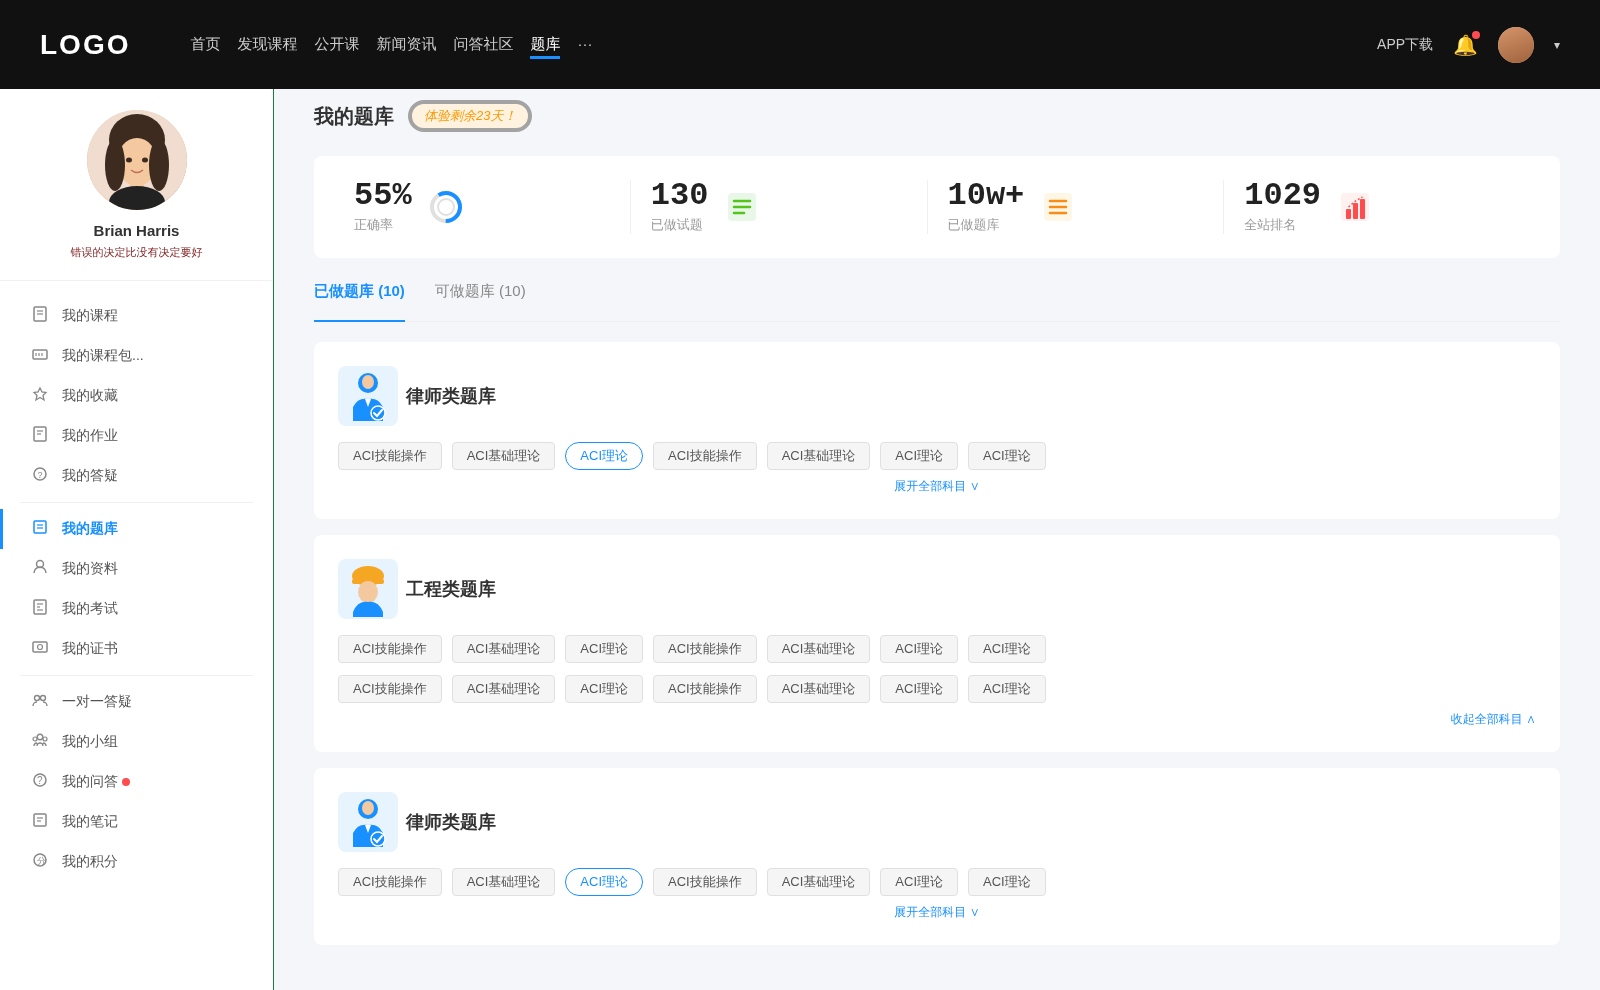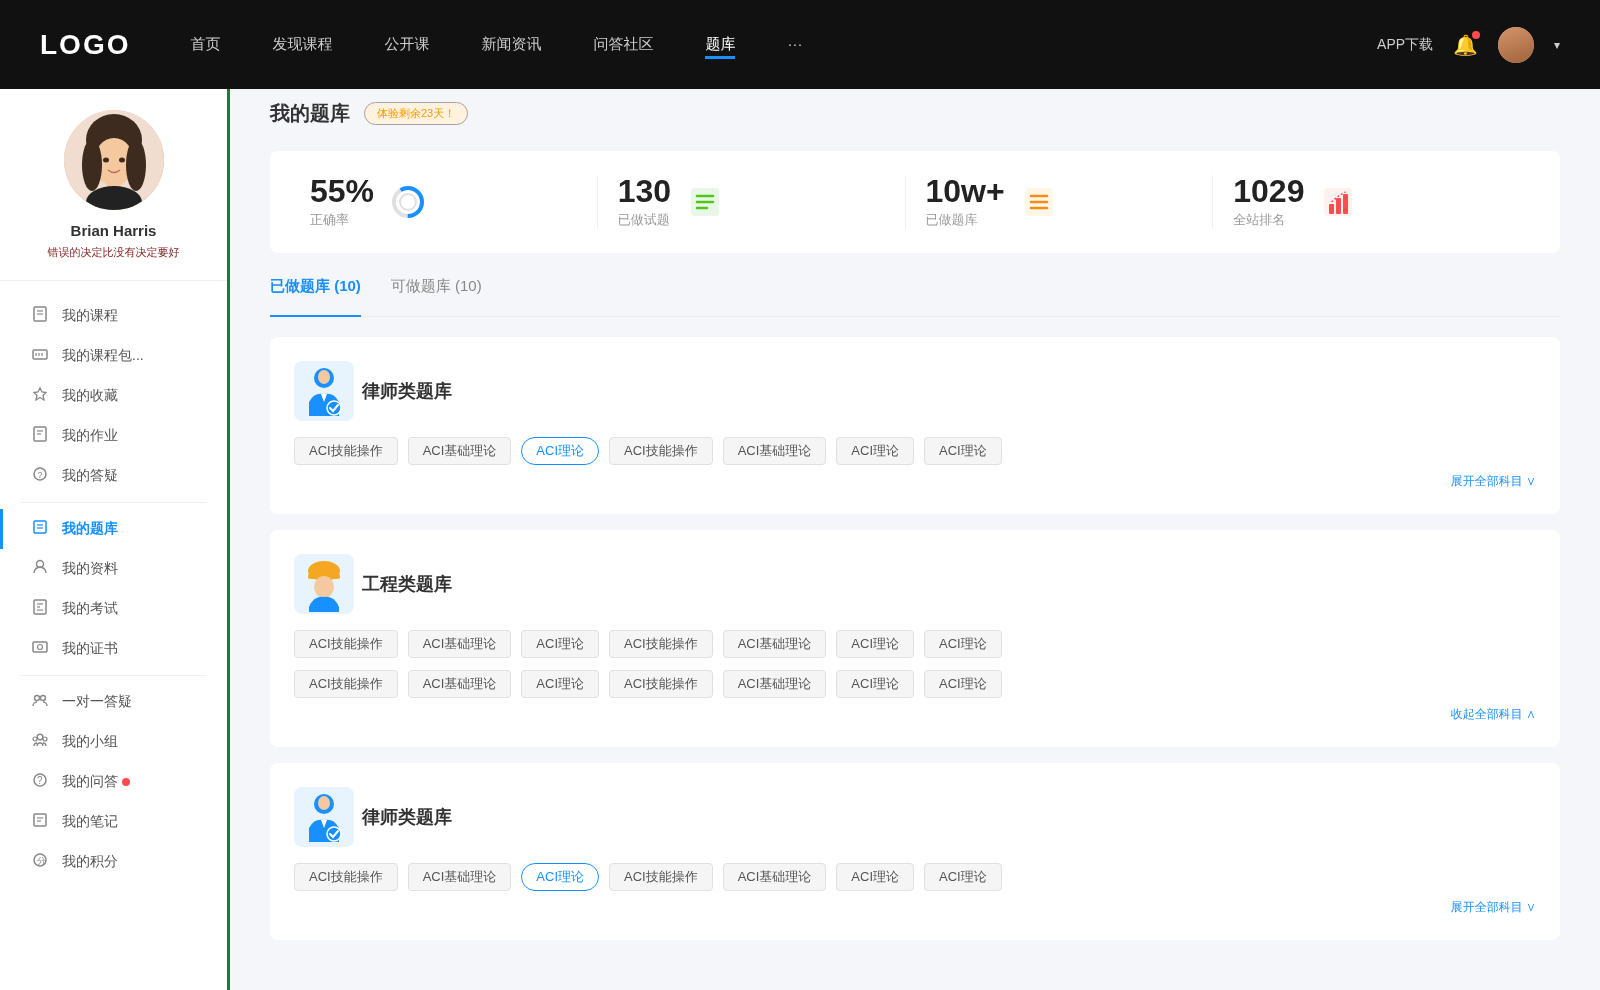--- a/index.html
+++ b/index.html
@@ -18,21 +18,21 @@
     }
     .nav-logo {
       color: white;
       font-size: 28px;
       font-weight: bold;
       letter-spacing: 2px;
       margin-right: 60px;
     }
     .nav-links {
       display: flex;
-      gap: 52px;
+      gap: 17px;
       flex: 1;
     }
     .nav-link {
       color: #ccc;
       font-size: 15px;
       cursor: pointer;
       padding: 4px 0;
     }
     .nav-link.active {
       color: white;
@@ -80,24 +80,24 @@
 
     
     .page-wrapper {
       display: flex;
       margin-top: 70px;
       min-height: calc(990px - 70px);
     }
 
     
     .sidebar {
-      width: 230px;
+      width: 274px;
       background: #fff;
       min-height: calc(990px - 70px);
-      border-right: 3px solid #15803d;
+      border-right: 1px solid #15803d;
       padding: 40px 0 20px;
       flex-shrink: 0;
     }
     .sidebar-profile {
       display: flex;
       flex-direction: column;
       align-items: center;
       padding-bottom: 20px;
       border-bottom: 1px solid #f0f0f0;
     }
@@ -182,34 +182,36 @@
       gap: 14px;
     }
     .page-title {
       font-size: 20px;
       font-weight: 600;
       color: #333;
     }
     .trial-badge {
       background: #fff3e0;
       color: #ff9800;
-      font-size: 11px;
+      font-size: 13px;
       padding: 3px 12px;
       border-radius: 20px;
-      border: 1px solid #a3a3a3;
+      border: 4px solid #a3a3a3;
+      font-style: italic;
     }
 
     
     .stats-row {
       display: flex;
       background: white;
       border-radius: 8px;
       padding: 24px 40px;
       margin-bottom: 24px;
       gap: 0;
+      font-family: Liberation Mono, monospace;
     }
     .stat-item {
       flex: 1;
       display: flex;
       align-items: center;
       gap: 14px;
       border-right: 1px solid #f0f0f0;
       padding-right: 30px;
       padding-left: 20px;
     }
@@ -304,21 +306,21 @@
       color: #555;
       cursor: pointer;
     }
     .tag.active-tag {
       background: white;
       border: 1.5px solid #1890ff;
       color: #1890ff;
       border-radius: 20px;
     }
     .expand-link {
-      text-align: right;
+      text-align: center;
       font-size: 12px;
       color: #1890ff;
       cursor: pointer;
       margin-top: 8px;
     }
     .collapse-link {
       text-align: right;
       font-size: 12px;
       color: #1890ff;
       cursor: pointer;

